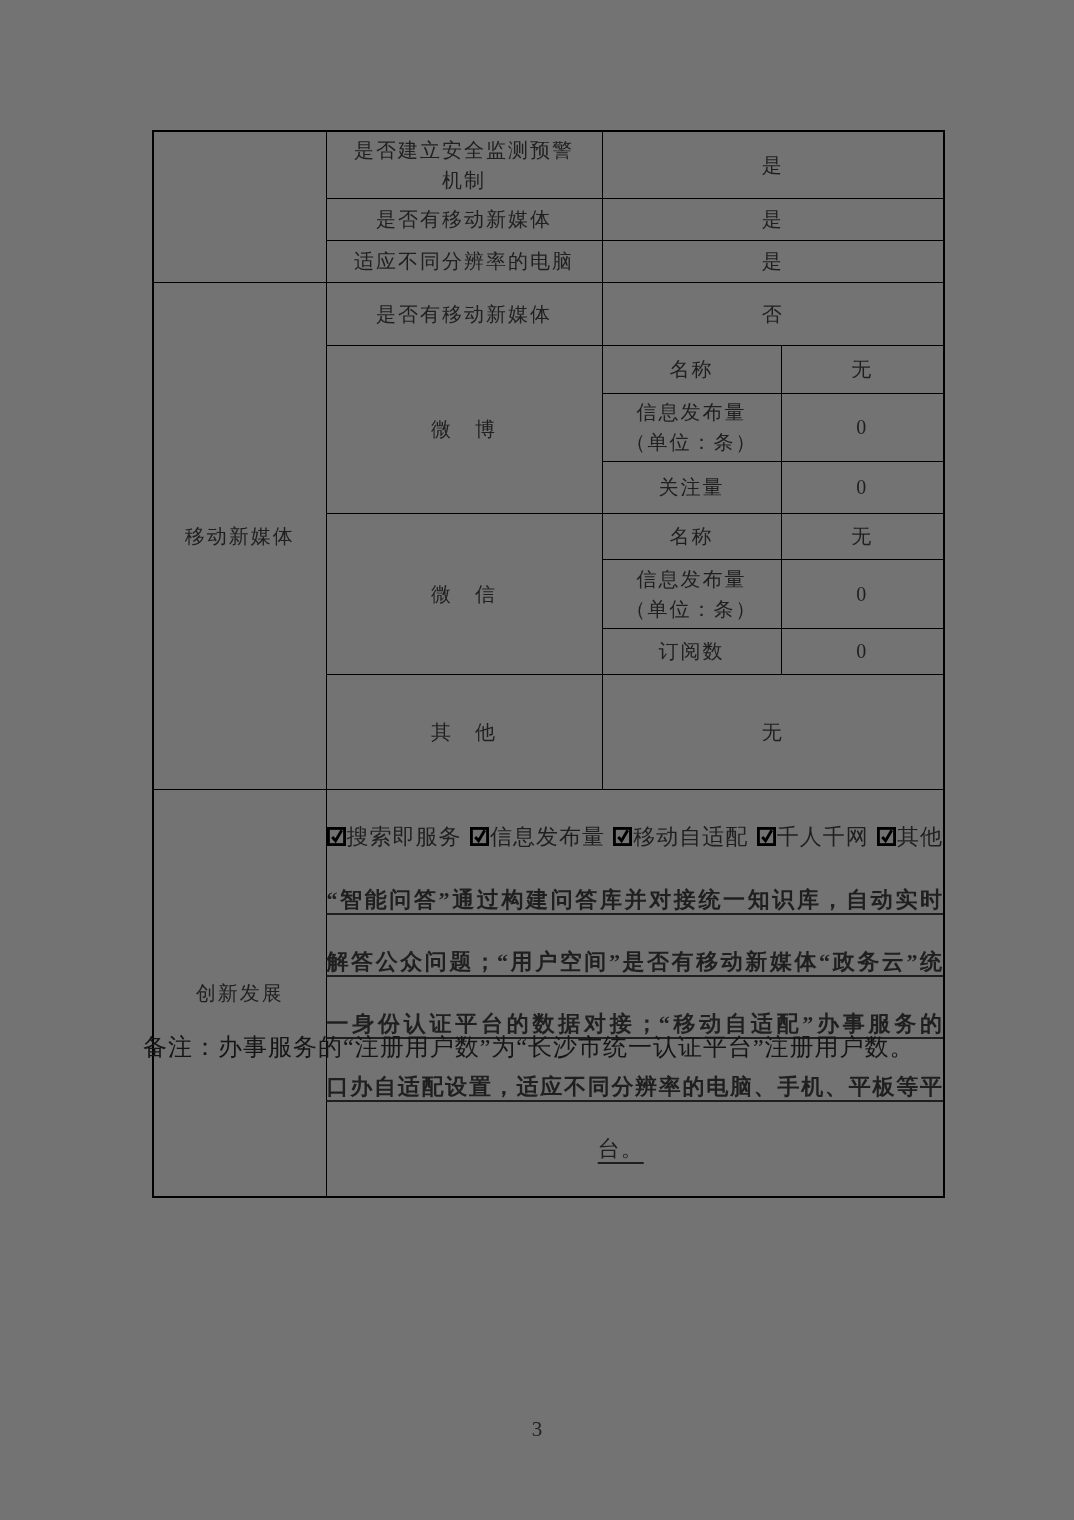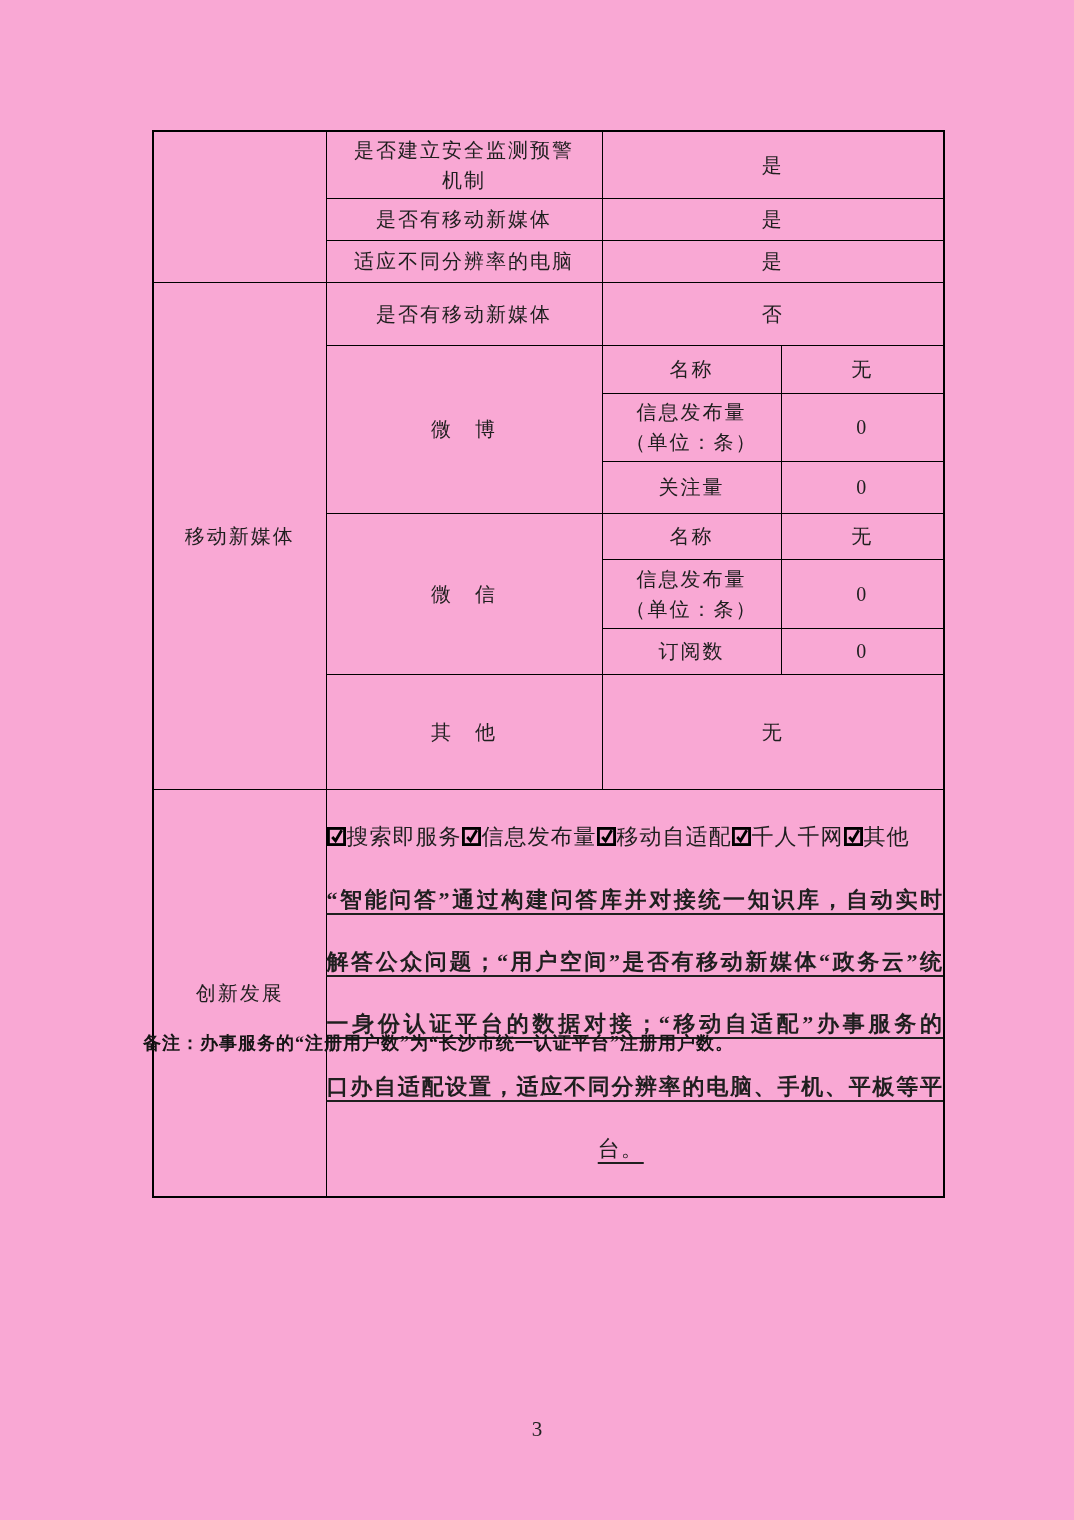--- a/index.html
+++ b/index.html
@@ -2,21 +2,21 @@
 <html><head>
 <meta charset="utf-8">
 <style>
   * { margin: 0; padding: 0; box-sizing: border-box; }
   html, body { background: #e8e8e8; }
   .page {
     position: relative;
     width: 1074px;
     height: 1520px;
     margin: 0 auto;
-    background: #f9a8d4;
+    background: #737373;
     color: #1f1f1f;
     font-family: "Liberation Serif", "DejaVu Serif", serif;
     overflow: hidden;
   }
   table.report {
     position: absolute;
     left: 152px;
     top: 130px;
     border-collapse: collapse;
     table-layout: fixed;
@@ -35,21 +35,21 @@
   }
   td.innov-cell {
     white-space: normal;
     letter-spacing: 1px;
     vertical-align: top;
     text-align: left;
     padding: 2px 9px 0 9px;
   }
   .opts {
     display: flex;
-    justify-content: flex-start;
+    justify-content: space-between;
     align-items: center;
     font-size: 22px;
     line-height: 32px;
     height: 34px;
     letter-spacing: 1px;
   }
   .opt { display: inline-flex; align-items: center; }
   .cb {
     display: inline-block;
     width: 19px;
@@ -69,22 +69,22 @@
     text-decoration: underline;
     text-underline-offset: 6px;
     text-decoration-thickness: 1.5px;
   }
   .just { text-align: justify; text-align-last: justify; font-weight: bold; }
   .note {
     position: absolute;
     left: 143px;
     top: 1031px;
     width: 800px;
-    font-size: 18px;
-    font-weight: bold;
+    font-size: 24px;
+    font-weight: normal;
     letter-spacing: 1px;
     color: #151515;
   }
   .pageno {
     position: absolute;
     left: 0;
     top: 1417px;
     width: 1074px;
     text-align: center;
     font-size: 21px;

